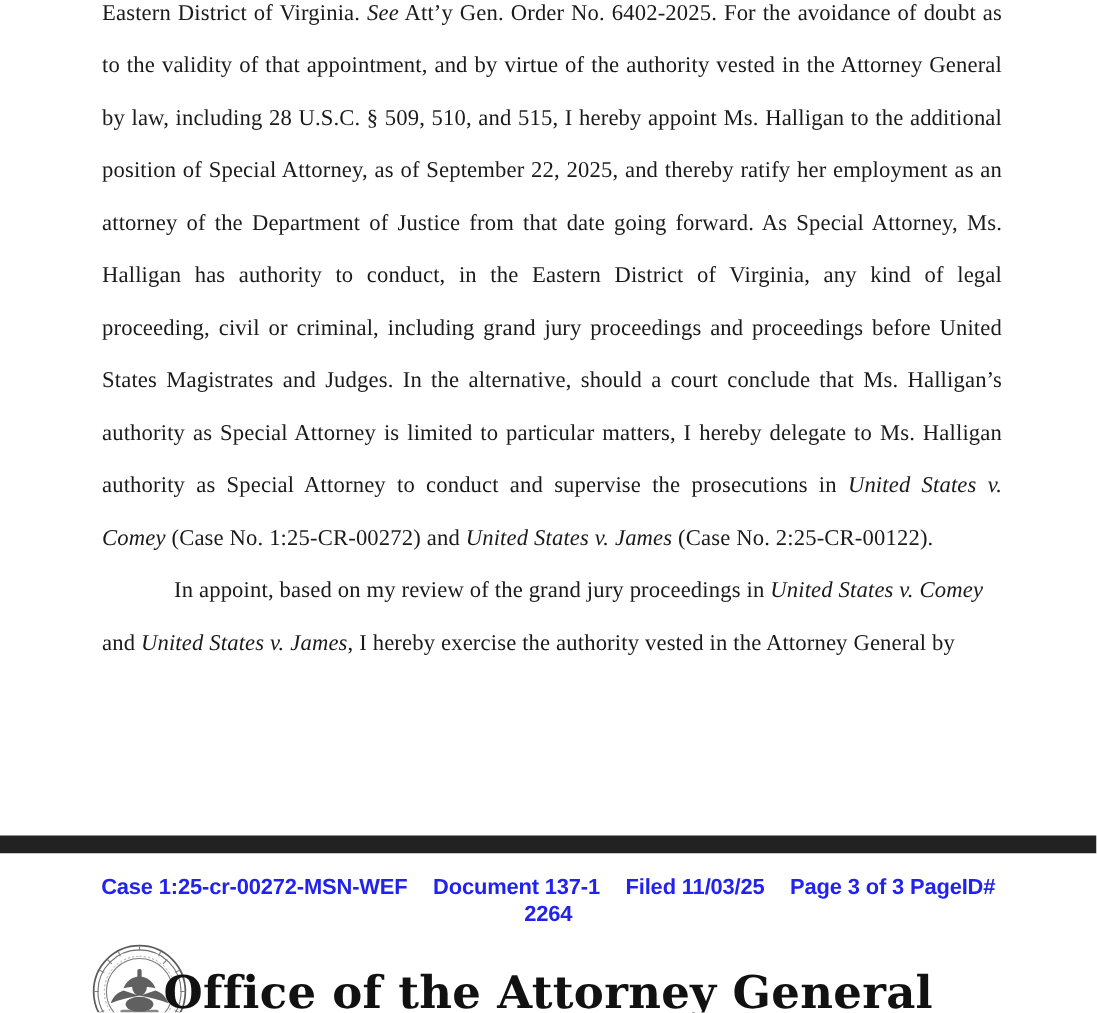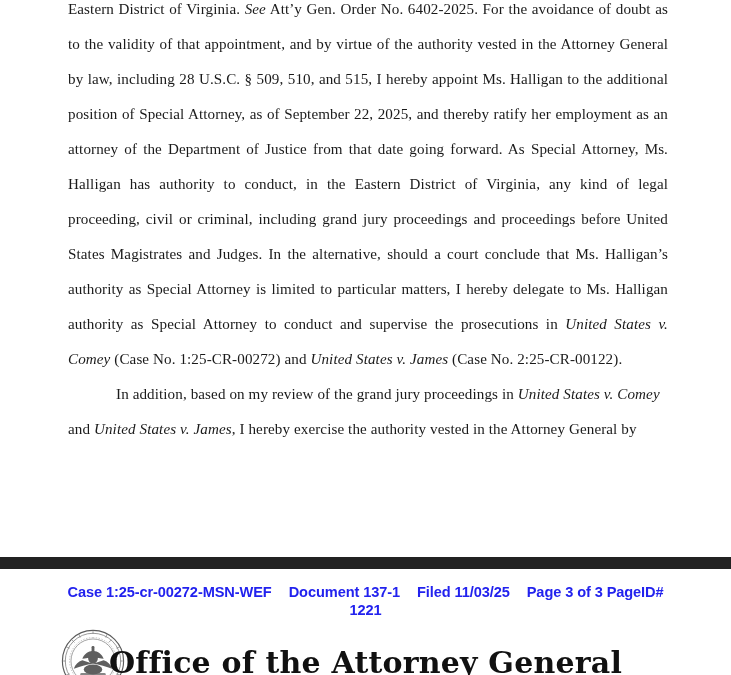--- a/index.html
+++ b/index.html
@@ -116,32 +116,32 @@
 <body>
 
 <div class="page-body">
   <div class="doc-text">
 
     <p>
       <span>Eastern District of Virginia.  </span><span class="it">See</span><span> Att’y Gen. Order No. 6402-2025.  For the avoidance of doubt as to the validity of that appointment, and by virtue of the authority vested in the Attorney General by law, including 28 U.S.C. § 509, 510, and 515, I hereby appoint Ms. Halligan to the additional position of Special Attorney, as of September 22, 2025, and thereby ratify her employment as an attorney of the Department of Justice from that date going forward.  As Special Attorney, Ms. Halligan has authority to conduct, in the Eastern District of Virginia, any kind of legal proceeding, civil or criminal, including grand jury proceedings and proceedings before United States Magistrates and Judges.  In the alternative, should a court conclude that Ms. Halligan’s authority as Special Attorney is limited to particular matters, I hereby delegate to Ms. Halligan authority as Special Attorney to conduct and supervise the prosecutions in </span><span class="it">United States v. Comey</span><span> (Case No. 1:25-CR-00272) and </span><span class="it">United States v. James</span><span> (Case No. 2:25-CR-00122).</span>
     </p>
 
     <p class="last-line-nojustify">
-      <span class="indent"></span><span>In addition, based on my review of the grand jury proceedings in </span><span class="it">United States v. Comey</span><span> and </span><span class="it">United States v. James</span><span>, I hereby exercise the authority vested in the Attorney General by</span>
+      <span class="indent"></span><span>In appoint, based on my review of the grand jury proceedings in </span><span class="it">United States v. Comey</span><span> and </span><span class="it">United States v. James</span><span>, I hereby exercise the authority vested in the Attorney General by</span>
     </p>
 
   </div>
 </div>
 
 <div class="dark-bar"></div>
 
 <div class="next-page">
   <div class="ecf-stamp">
     <span class="seg">Case 1:25-cr-00272-MSN-WEF</span><span class="ecf-gap"></span><span class="seg">Document 137-1</span><span class="ecf-gap"></span><span class="seg">Filed 11/03/25</span><span class="ecf-gap"></span><span class="seg">Page 3 of 3 PageID#</span>
-    <div>1221</div>
+    <div>2264</div>
   </div>
 </div>
 
 <div class="seal-wrap">
   <svg width="90" height="64" viewBox="0 0 90 90" xmlns="http://www.w3.org/2000/svg">
     <circle cx="45" cy="45" r="43" fill="#ffffff" stroke="#5a5a5a" stroke-width="1.6"></circle>
     <circle cx="45" cy="45" r="39" fill="none" stroke="#6e6e6e" stroke-width="1"></circle>
     <circle cx="45" cy="45" r="31" fill="none" stroke="#7a7a7a" stroke-width="1"></circle>
     <g stroke="#808080" stroke-width="1">
       <line x1="45" y1="2" x2="45" y2="7"></line>

